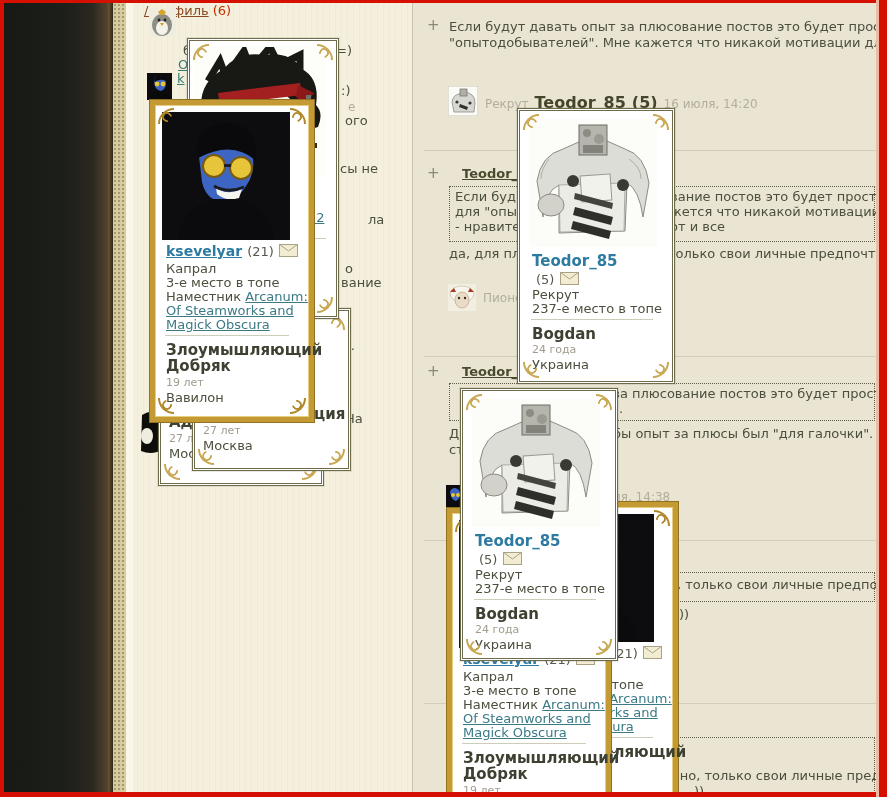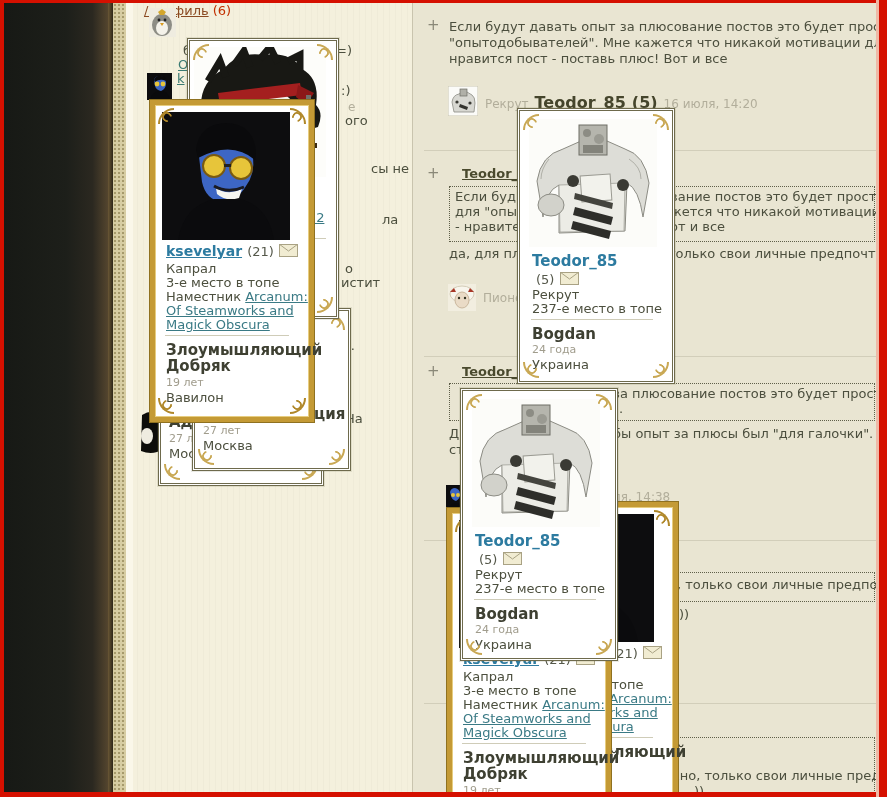--- a/index.html
+++ b/index.html
@@ -111,41 +111,40 @@
       <path d="M7 7 Q9 2 14 3 Q19 3 19 8 Q13 5 8 9 Z" fill="#0a0a0c"></path>
       <circle cx="10" cy="11" r="2.4" fill="#e7c53a"></circle>
         <circle cx="16" cy="11" r="2.4" fill="#e7c53a"></circle>
       <path d="M3 27 Q5 19 12 18 L16 18 Q22 20 23 27 Z" fill="#0a0a0c"></path>
     </svg>
   </div>
 
   <div class="t" style="left:341px;top:83px;">:)</div>
   <div class="t grey sm" style="left:348px;top:100px;">е</div>
   <div class="t" style="left:345px;top:113px;">ого</div>
-  <div class="t" style="left:340px;top:161px;padding-left:31px;">сы не</div>
-  <div class="t" style="left:338px;top:212px;margin-left:44px;">ла</div>
+  <div class="t" style="left:340px;top:161px;">сы не</div>
+  <div class="t" style="left:324px;top:212px;margin-left:44px;">ла</div>
   <div class="t" style="left:345px;top:261px;">о</div>
-  <div class="t" style="left:341px;top:275px;">истит</div>
+  <div class="t" style="left:341px;top:275px;">вание</div>
   <div class="t" style="left:335px;top:325px;">ж,</div>
   <div class="t" style="left:335px;top:338px;">ка.</div>
   <div class="t" style="left:337px;top:383px;"><span class="lnk">к</span></div>
   <div class="t" style="left:345px;top:411px;">На</div>
   <div class="t" style="left:340px;top:445px;">М</div>
 
   <div style="position:absolute;left:139px;top:409px;z-index:1;">
     <svg width="25" height="47" viewBox="0 0 25 47">
       <path d="M3 6 Q12 0 22 5 L24 40 Q14 47 2 42 Z" fill="#0d0d0a"></path>
       <ellipse cx="8" cy="27" rx="6" ry="8" fill="#efece0"></ellipse>
     </svg>
   </div>
 
   <div class="t plus" style="left:427px;top:18px;">+</div>
   <div class="t" style="left:449px;top:19px;">Если будут давать опыт за плюсование постов это будет просто возможн</div>
   <div class="t" style="left:449px;top:35px;">"опытодобывателей". Мне кажется что никакой мотивации для плюсован</div>
-  <div class="t" style="left:449px;top:51px;">нравится пост - поставь плюс! Вот и все</div>
 
   <div class="byrow" style="left:448px;top:86px;">
     <span>
       <svg width="30" height="30" viewBox="0 0 30 30">
         <rect width="30" height="30" fill="#fbfbf8" stroke="#c9c5b0"></rect>
         <path d="M4 16 Q5 9 11 8 L14 6 Q16 5 19 6 L24 9 Q27 11 27 17 L26 26 L6 26 Z" fill="#d8d8d2" stroke="#8c8c84" stroke-width="0.8"></path>
         <rect x="12" y="3" width="7" height="7" fill="#b0b0a8" stroke="#6e6e66" stroke-width="0.7"></rect>
         <path d="M12 18 L20 21 L19 24 L11 21 Z" fill="#33332e"></path>
         <circle cx="9" cy="16" r="1.6" fill="#3a3a34"></circle>
           <circle cx="22" cy="17" r="1.6" fill="#3a3a34"></circle>

